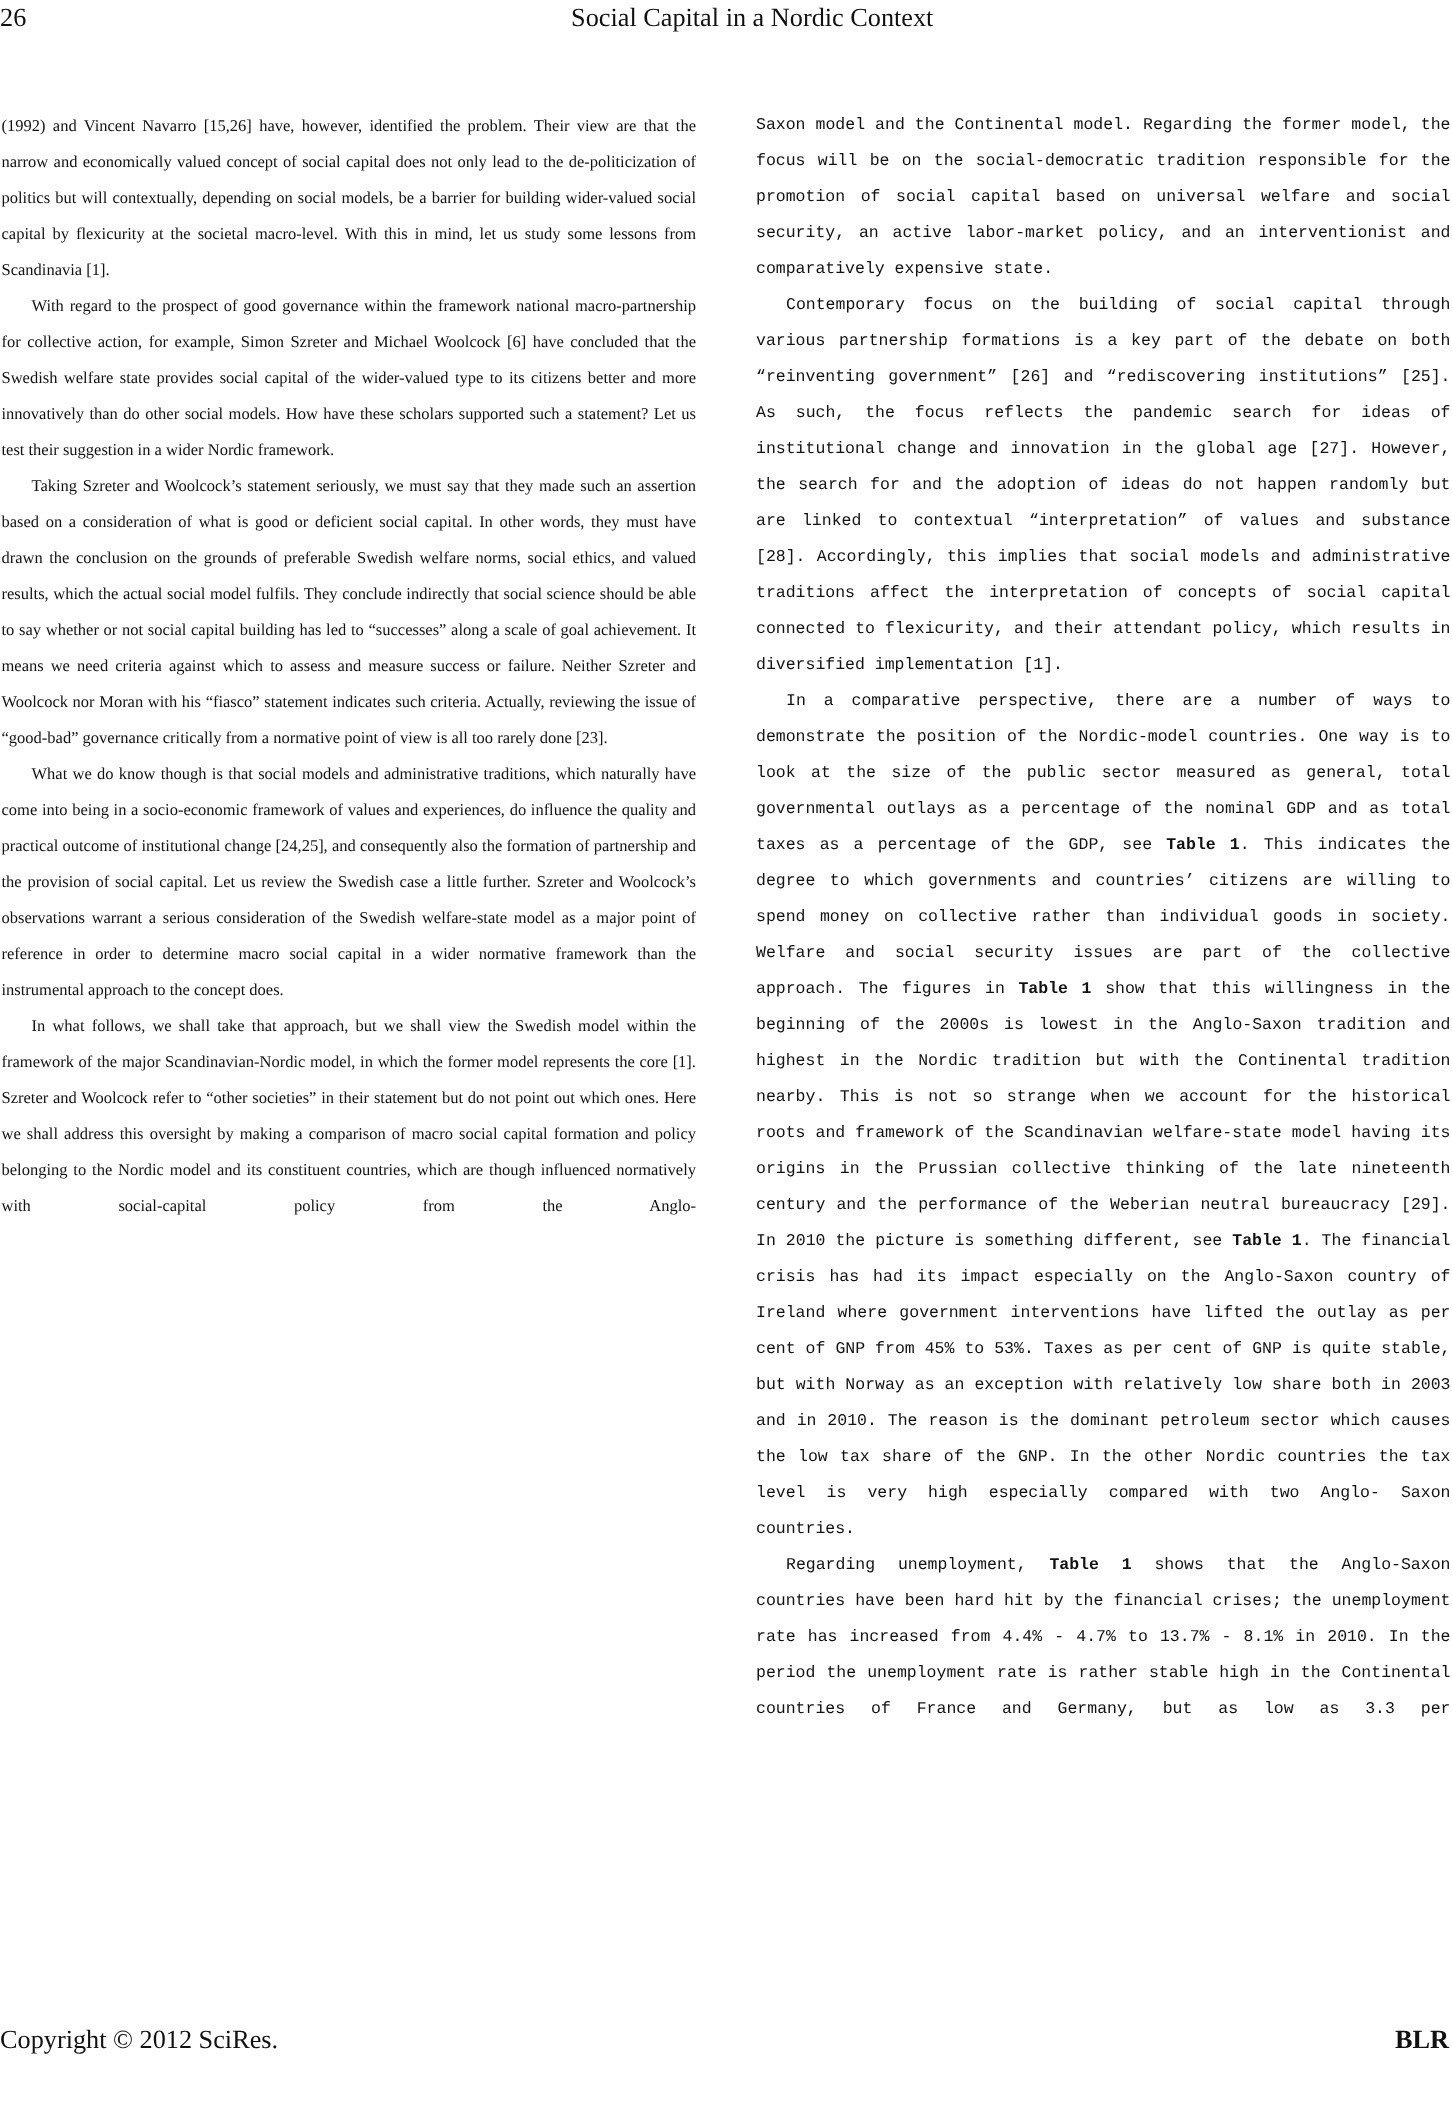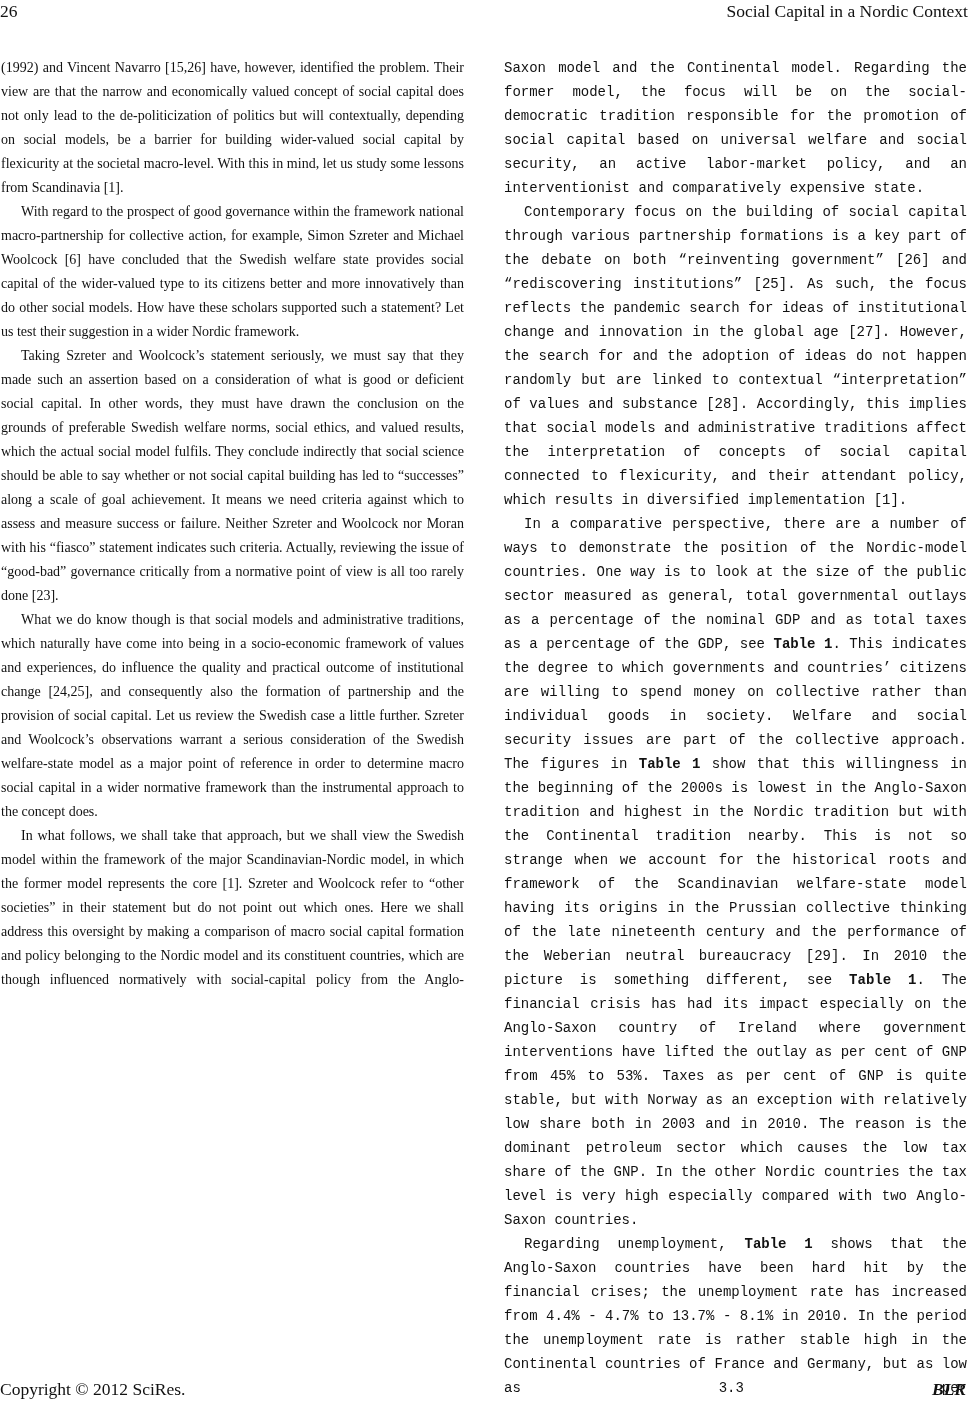--- a/index.html
+++ b/index.html
@@ -6,41 +6,41 @@
   body {
     width: 968px; height: 1414px; position: relative; overflow: hidden;
     font-family: "Liberation Serif", "DejaVu Serif", serif;
     color: #111111;
   }
   .running-header {
     position: absolute; top: 0; left: 0; width: 968px; height: 24px;
     font-size: 17.5px; line-height: 22px;
   }
   .page-number { position: absolute; left: 0; top: 0; font-family: Liberation Serif, serif; }
-  .running-title { position: absolute; left: 10px; right: 0; top: 0; text-align: right; margin-left: 25px; }
+  .running-title { position: absolute; left: 10px; right: 0; top: 0; text-align: center; margin-left: 25px; }
   .columns {
     position: absolute; top: 56px; left: 0; width: 968px;
   }
   .column {
-    position: absolute; top: 0; width: 463px;
-    font-size: 14px; line-height: 24px;
+    position: absolute; top: 16px; width: 463px;
+    font-size: 11px; line-height: 24px;
     text-align: justify; text-justify: inter-word;
   }
   .col-left { left: 1px; }
   .col-right { left: 504px; font-family: Liberation Mono, monospace; }
   .column p { margin: 0; }
   .column p.indent { text-indent: 20px; }
   .column p.last-justify { text-align-last: justify; }
   .ref { font-weight: bold; margin-top: 24px; }
   .footer {
-    position: absolute; top: 1378px; left: 0; width: 968px; height: 22px;
+    position: absolute; top: 1348px; left: 0; width: 968px; height: 22px;
     font-size: 17.5px; line-height: 22px;
   }
   .copyright { position: absolute; left: 0; top: 0; }
-  .journal-abbrev { position: absolute; right: 2px; top: 0; font-weight: bold; font-style: italic; }
+  .journal-abbrev { position: absolute; right: 2px; top: 0; font-weight: bold; }
 </style>
 </head>
 <body>
 
 <div class="running-header">
   <span class="page-number">26</span>
   <span class="running-title">Social Capital in a Nordic Context</span>
 </div>
 
 <div class="columns">

